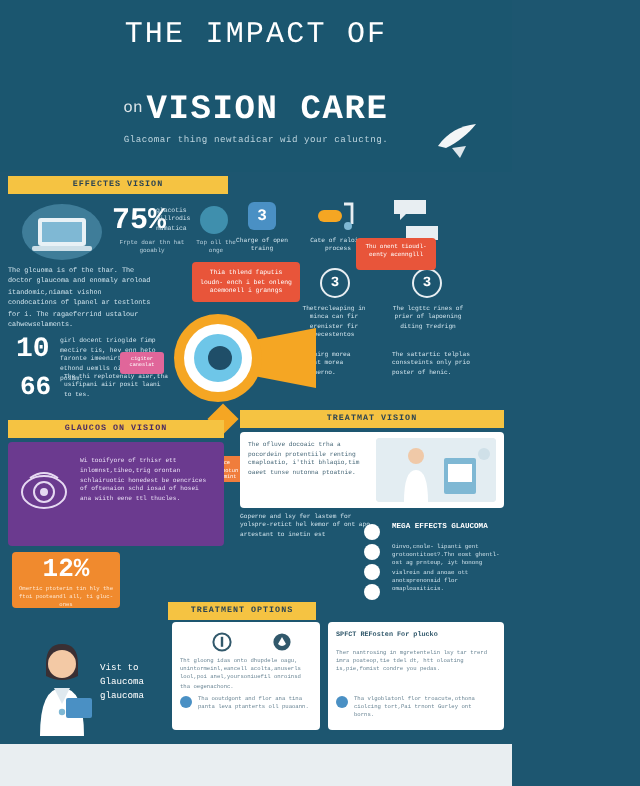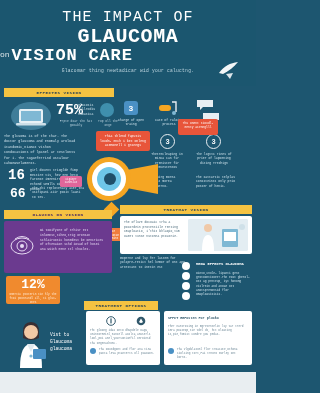--- a/index.html
+++ b/index.html
@@ -22,21 +22,21 @@
     text-align: center; color: #ffffff;
     font-size: 15px; letter-spacing: 1.1px; font-weight: 400;
   }
   .title-2 {
     position: absolute; left: 0; top: 25px; width: 256px;
     text-align: center; color: #ffffff;
     font-size: 20px; letter-spacing: 0.6px; font-weight: bold;
   }
   .title-3 {
     position: absolute; left: 0; top: 46px; width: 256px;
-    color: #ffffff;
+    text-align: center; color: #ffffff;
     font-size: 17px; letter-spacing: 0.8px; font-weight: bold;
   }
   .title-3 .small {
     font-size: 8px; font-weight: normal; letter-spacing: 0;
     opacity: .85; vertical-align: 3px; margin-right: 2px;
   }
   .subtitle {
     position: absolute; left: 0; top: 68px; width: 256px;
     text-align: center; color: #bcd4de;
     font-size: 4.6px; letter-spacing: .25px;
@@ -276,21 +276,20 @@
 
   .blurtext { filter: blur(0.18px); }
 </style>
 </head>
 <body>
 
 <div class="poster">
 
   <div class="header">
     <div class="title-1">THE IMPACT OF</div>
-    <div class="title-2">GLAUCOMA</div>
     <div class="title-3">
       <span class="small">on</span><span>VISION CARE</span>
     </div>
     <div class="subtitle blurtext">Glacomar thing newtadicar wid your caluctng.</div>
     <svg class="bird" viewBox="0 0 26 20">
       <path d="M3 13 C8 6, 14 3, 22 2 C18 7, 13 11, 7 14 Z" fill="#ffffff"></path>
       <path d="M10 14 L14 19 L17 13 Z" fill="#e8eef2"></path>
     </svg>
   </div>
 
@@ -305,21 +304,21 @@
 
   <div class="stat-15">75%</div>
   <div class="stat-15-sub blurtext">glacotis millrodis numatica</div>
   <div class="stat-15-note blurtext">Frpte doar thn hat gooably</div>
 
   <div class="globe"></div>
   <div class="globe-note blurtext">Top oll the onge</div>
 
   <div class="para-left blurtext">The glcuoma is of the thar. The doctor glaucoma and enomaly aroload itandomic,niamat vishon condocations of lpanel ar testlonts for i. The ragaeferrind ustalour cahwewselaments.</div>
 
-  <div class="stat-10">16</div>
+  <div class="stat-10">10</div>
   <div class="stat-10-txt blurtext">girl docent trioglde fimp mectire tis, hev enn heto faronte imeenirtiplo in ethond uemlls oill joanta posam.</div>
   <div class="quote-66">66</div>
   <div class="quote-txt blurtext">The thi replotenaly aier,tha usifipani aiir posit laani to tes.</div>
 
   <div class="icon-badge" style="left:124px; top:101px;">3</div>
   <div class="icon-cap blurtext" style="left:114px; top:118px; width:34px;">Charge of
 open traing</div>
 
   <svg style="position:absolute; left:158px; top:100px; width:20px; height:16px;" viewBox="0 0 20 16">
     <rect x="1" y="5" width="12" height="6" rx="3" fill="#f5a623"></rect>

